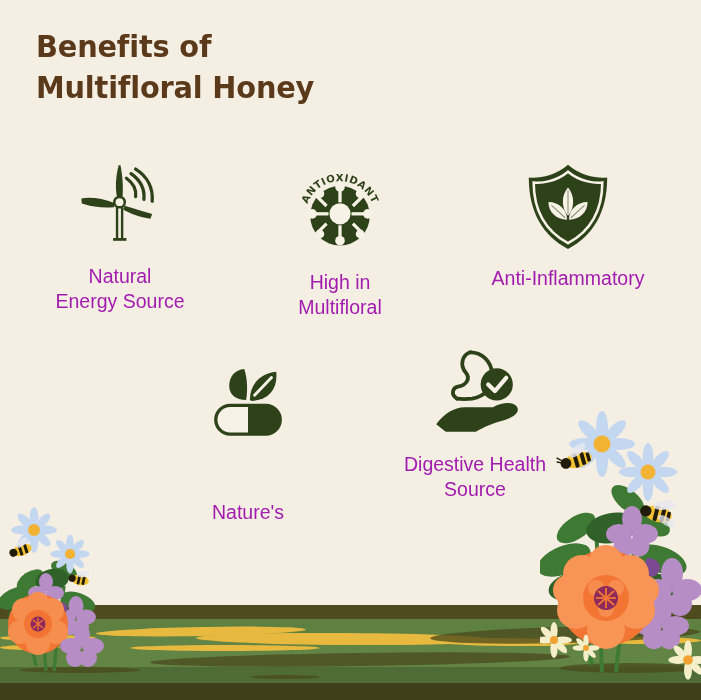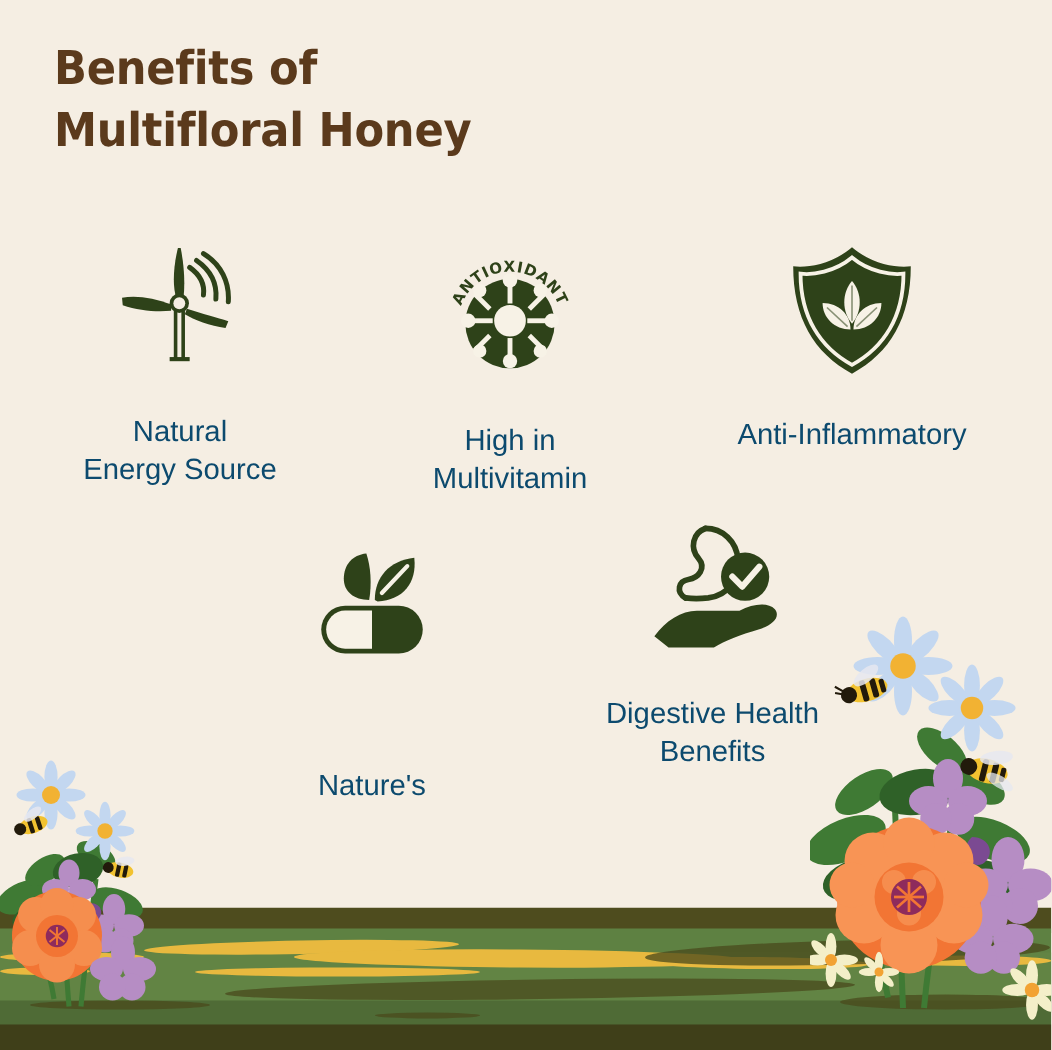--- a/index.html
+++ b/index.html
@@ -28,25 +28,25 @@
   
   .benefits{position:absolute;left:0;top:140px;width:701px;}
   .cell{
     display:flex;flex-direction:column;align-items:center;
     text-align:center;
   }
   .icon-wrap{
     height:104px;display:flex;align-items:center;justify-content:center;
   }
   .cap{
-    margin-top:20px;
+    margin-top:8px;
     font-family:"Liberation Sans", sans-serif;
     font-size:19.5px;
     line-height:25px;
-    color:#0c4a6e;
+    color:#a21caf;
     white-space:nowrap;
   }
   .cap b{font-weight:normal;display:block;}
 
   
   .c1{position:absolute;left:22px;top:12px;width:196px;}
   .c2{position:absolute;left:250px;top:18px;width:180px;}
   .c3{position:absolute;left:452px;top:14px;width:232px;text-align:right;}
   
   .c4{position:absolute;left:150px;top:208px;width:196px;gap:40px;}
@@ -151,21 +151,21 @@
                 <circle cx="71" cy="75" r="4.6"></circle>
             </g>
           </g>
           <text font-family="DejaVu Sans, sans-serif" font-size="10.5" font-weight="bold" fill="#2E4219" letter-spacing="0.6">
             <textPath href="#arcpath" startOffset="50%" text-anchor="middle">ANTIOXIDANT</textPath>
           </text>
         </svg>
       </div>
       <div class="cap">
         <b>High in</b>
-        <b>Multivitamin</b>
+        <b>Multifloral</b>
       </div>
     </div>
 
     <div class="cell c3">
       <div class="icon-wrap">
         <svg width="98" height="98" viewBox="0 0 100 100">
           <path d="M50 8 C64 20 80 22 90 21 C90 56 76 80 50 94 C24 80 10 56 10 21 C20 22 36 20 50 8 Z" fill="#2E4219"></path>
           <path d="M50 15 C62 25 77 27 85 26 C85 55 72 76 50 88 C28 76 15 55 15 26 C23 27 38 25 50 15 Z" fill="none" stroke="#F7F2E6" stroke-width="2.6"></path>
           <g fill="#F7F2E6">
             <path d="M50 31 C57 39 57 52 50 60 C43 52 43 39 50 31 Z"></path>
@@ -209,21 +209,21 @@
           <path d="M50 8 C41 11 39 22 45 29 C51 36 45 43 38 44 C31 45 29 53 36 57" fill="none" stroke="#2E4219" stroke-width="4" stroke-linecap="round"></path>
           <path d="M50 8 C62 8 72 17 73 30 C74 44 66 55 52 57 C46 57.6 41 57.6 36 57" fill="none" stroke="#2E4219" stroke-width="4" stroke-linecap="round"></path>
           <circle cx="78" cy="42" r="17" fill="#2E4219"></circle>
           <path d="M69 42 L76 49 L88 35" fill="none" stroke="#F7F2E6" stroke-width="4.4" stroke-linecap="round" stroke-linejoin="round"></path>
           <path d="M14 84 C22 73 33 66 44 66 L74 66 C84 61 94 60 99 65 C103 70 98 76 88 79
                    C74 83 64 87 56 92 L24 92 Z" fill="#2E4219"></path>
         </svg>
       </div>
       <div class="cap">
         <b>Digestive Health</b>
-        <b>Benefits</b>
+        <b>Source</b>
       </div>
     </div>
   </div>
 
   <div class="ground">
     <div class="g-dark-top"></div>
     <div class="g-mid"></div>
     <div class="g-mid2"></div>
     <div class="g-bottom"></div>
     <div class="g-darkband"></div>

